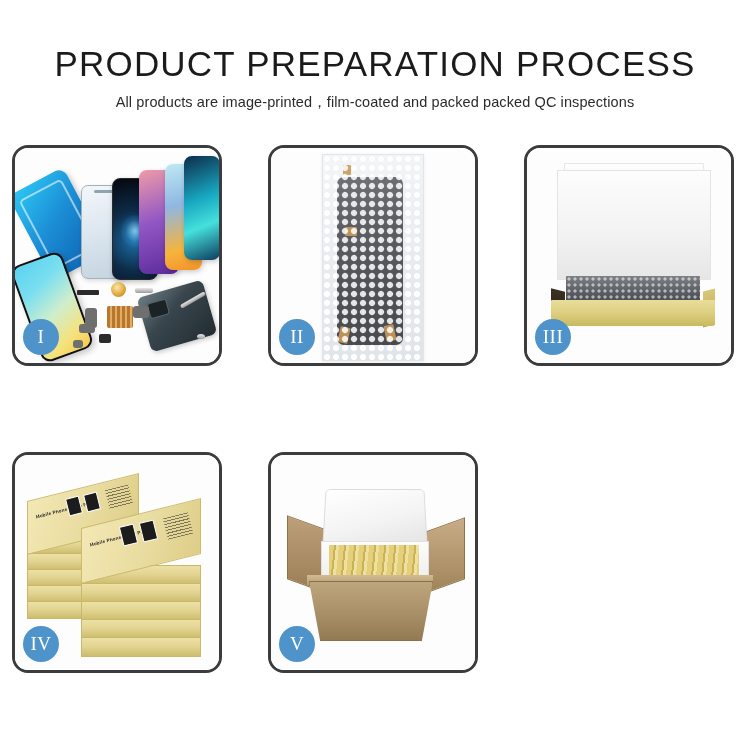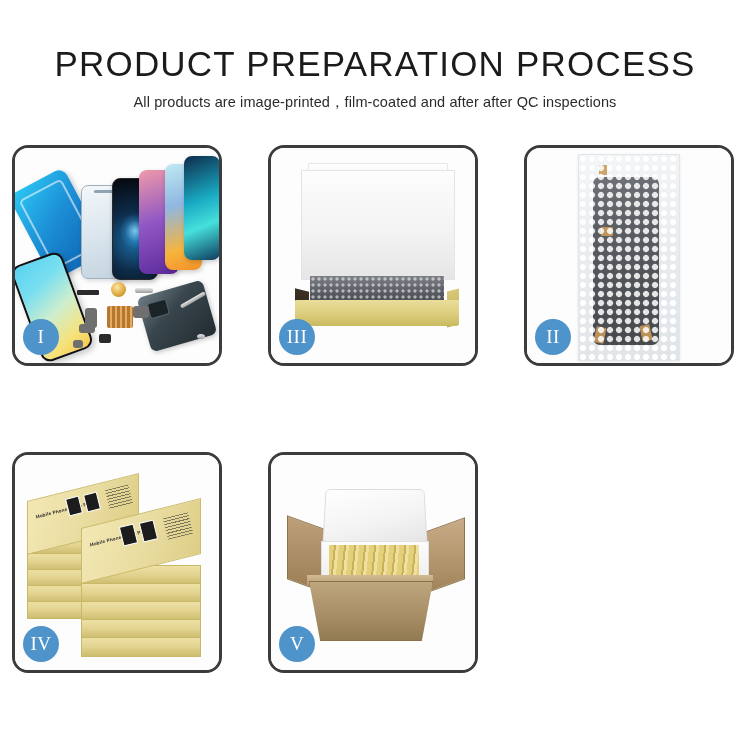--- a/index.html
+++ b/index.html
@@ -285,21 +285,21 @@
     position:absolute;background:rgba(150,128,95,.65);border-radius:1px;
   }
 </style>
 </head>
 <body>
 
 <div id="root">
 
   <div class="header">
     <h1 class="title">PRODUCT PREPARATION PROCESS</h1>
-    <p class="subtitle">All products are image-printed，film-coated and after after QC inspections</p>
+    <p class="subtitle">All products are image-printed，film-coated and packed packed QC inspections</p>
   </div>
 
   <div class="grid">
 
     <div class="row first">
 
       <div class="panel">
         <div class="scene p1">
           <div class="ph adh"></div>
           <div class="ph glass"></div>
@@ -318,45 +318,45 @@
           <div class="part flex" style="left:118px;top:158px;width:16px;height:12px;"></div>
           <div class="part bar" style="left:84px;top:186px;width:12px;height:9px;border-radius:2px;"></div>
           <div class="part silver" style="left:164px;top:150px;width:28px;height:4px;transform:rotate(-30deg);"></div>
           <div class="part silver" style="left:182px;top:186px;width:8px;height:5px;border-radius:50%;"></div>
           <div class="part flex" style="left:58px;top:192px;width:10px;height:8px;"></div>
         </div>
         <div class="badge">I</div>
       </div>
 
       <div class="panel">
-        <div class="scene p3">
-          <div class="box3-lid"></div>
-          <div class="box3-foam"></div>
-          <div class="box3-grit"></div>
-          <div class="box3-left"></div>
-          <div class="box3-right"></div>
-          <div class="box3-front"></div>
-        </div>
-        <div class="badge">III</div>
-      </div>
-
-      <div class="panel">
         <div class="scene p2">
           <div class="bubble-bag">
             <div class="bubble-inner"></div>
             <div class="tape" style="left:20px;top:10px;width:8px;height:10px;"></div>
             <div class="tape" style="left:22px;top:72px;width:12px;height:9px;"></div>
             <div class="tape" style="left:16px;top:172px;width:10px;height:16px;transform:rotate(12deg);"></div>
             <div class="tape" style="left:62px;top:170px;width:10px;height:16px;transform:rotate(-12deg);"></div>
             <div class="bubble-overlay"></div>
           </div>
         </div>
         <div class="badge">II</div>
       </div>
 
+      <div class="panel">
+        <div class="scene p3">
+          <div class="box3-lid"></div>
+          <div class="box3-foam"></div>
+          <div class="box3-grit"></div>
+          <div class="box3-left"></div>
+          <div class="box3-right"></div>
+          <div class="box3-front"></div>
+        </div>
+        <div class="badge">III</div>
+      </div>
+
     </div>
 
     <div class="row second">
 
       <div class="panel">
         <div class="scene p4">
           <div class="stack">
             <div class="sbox" style="left:8px;top:72px;width:110px;height:16px;"></div>
             <div class="sbox" style="left:8px;top:88px;width:110px;height:16px;"></div>
             <div class="sbox" style="left:8px;top:104px;width:110px;height:16px;"></div>

